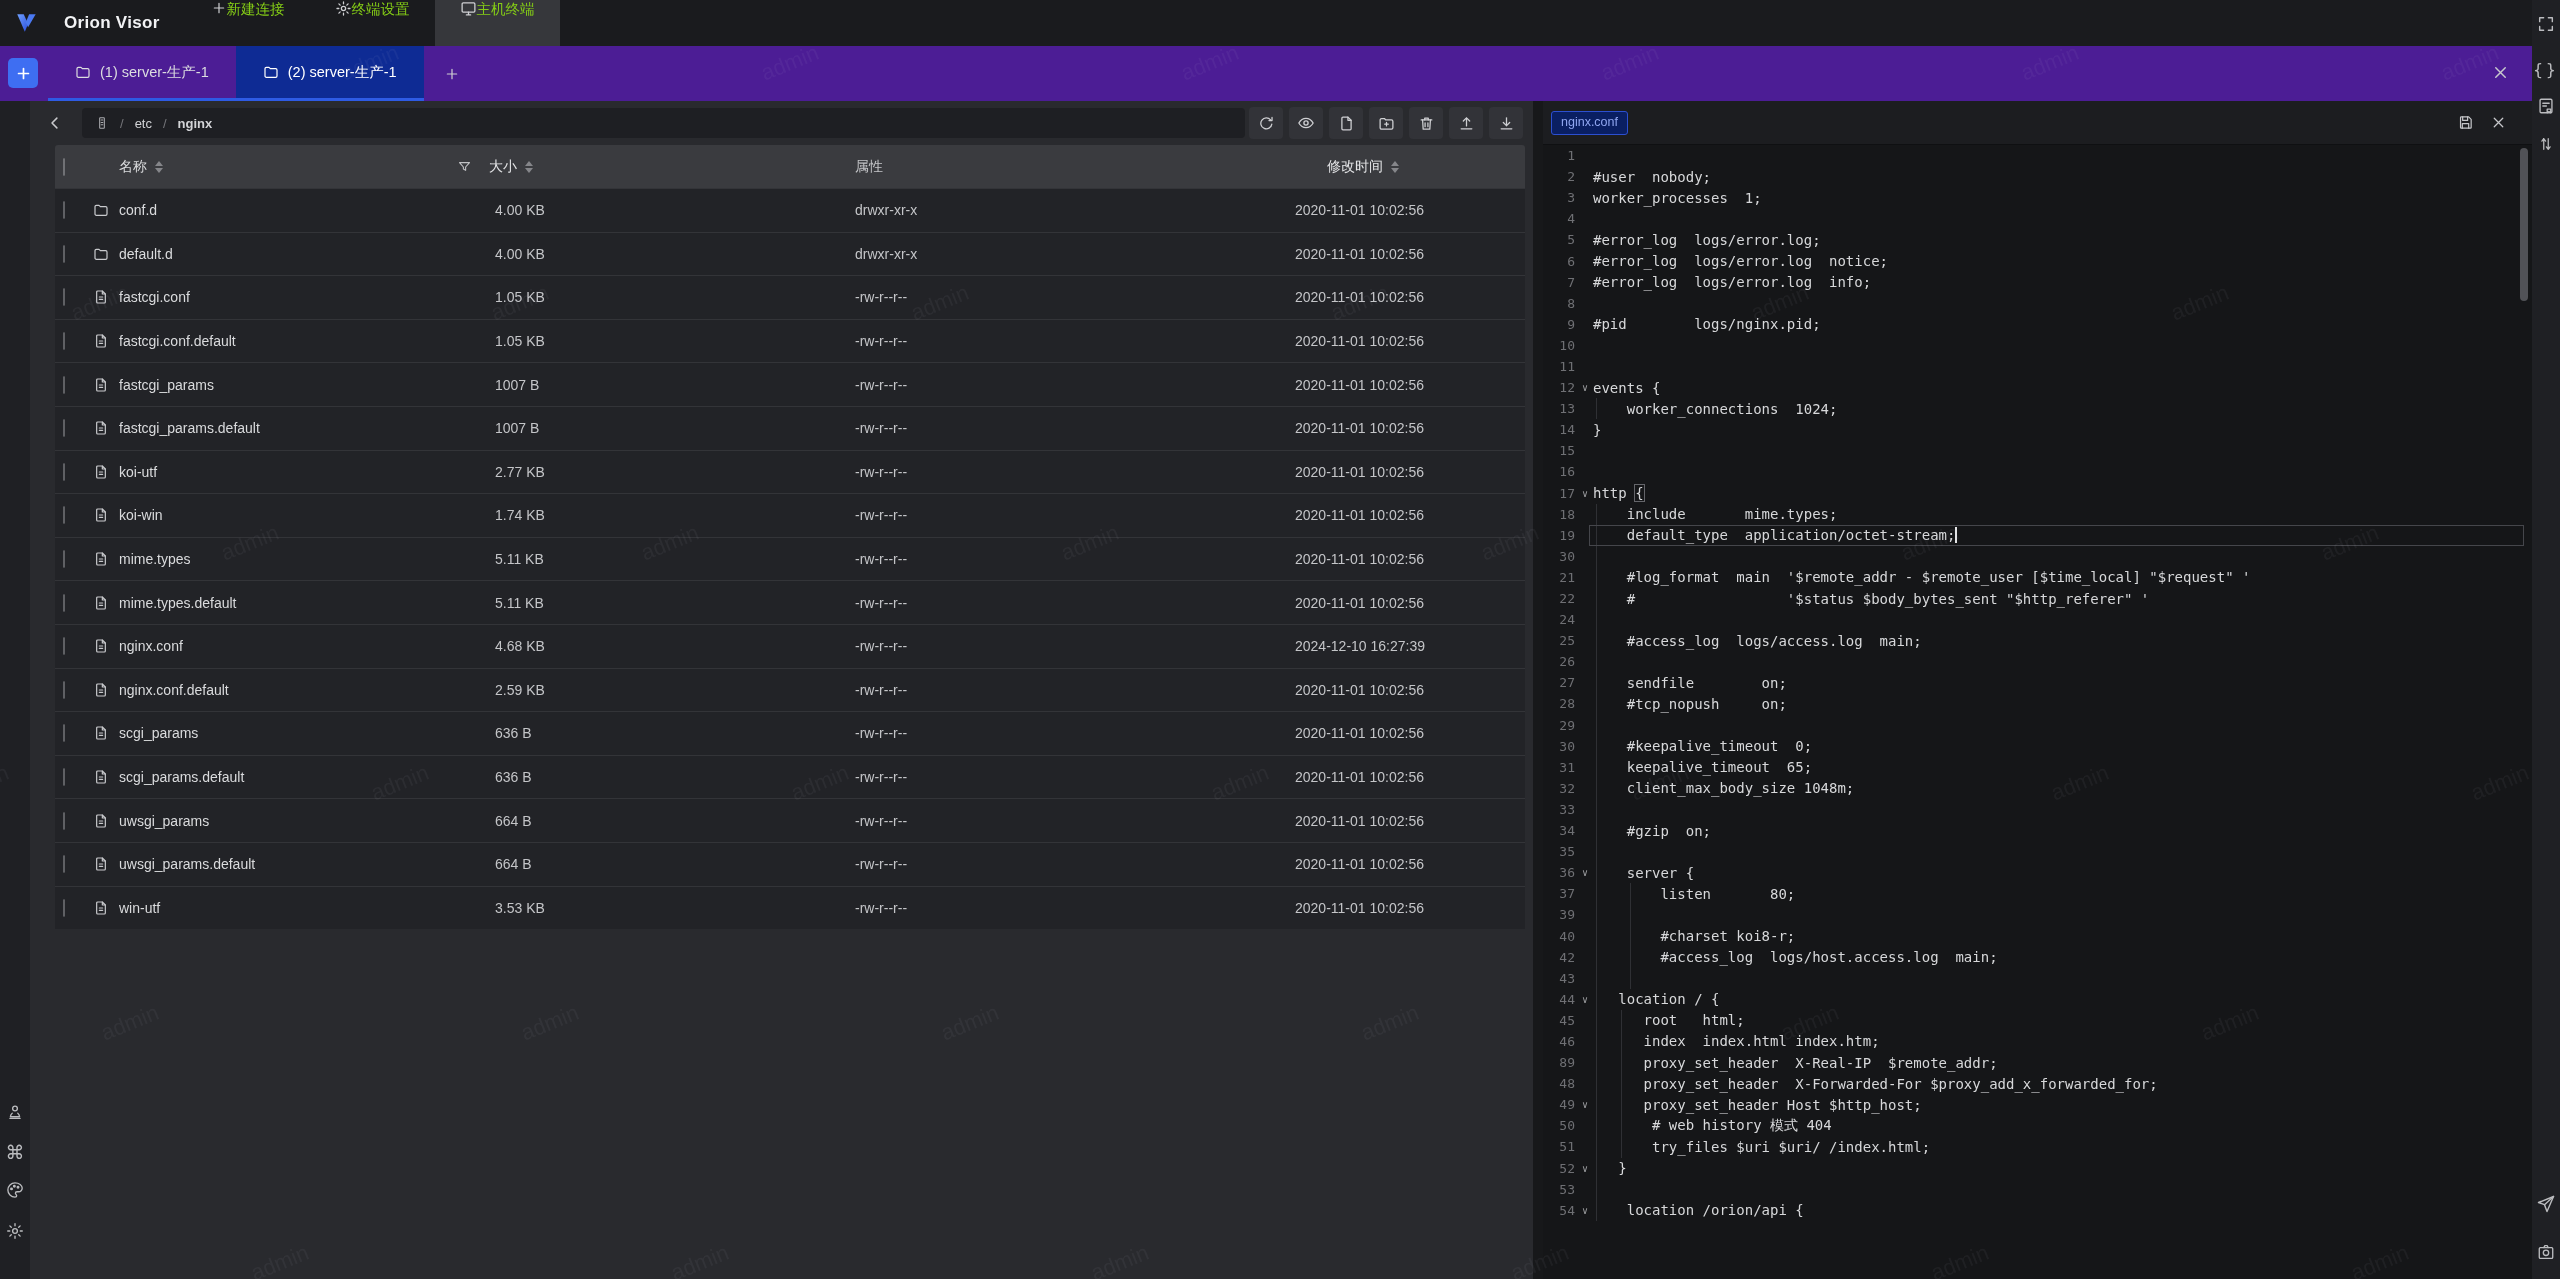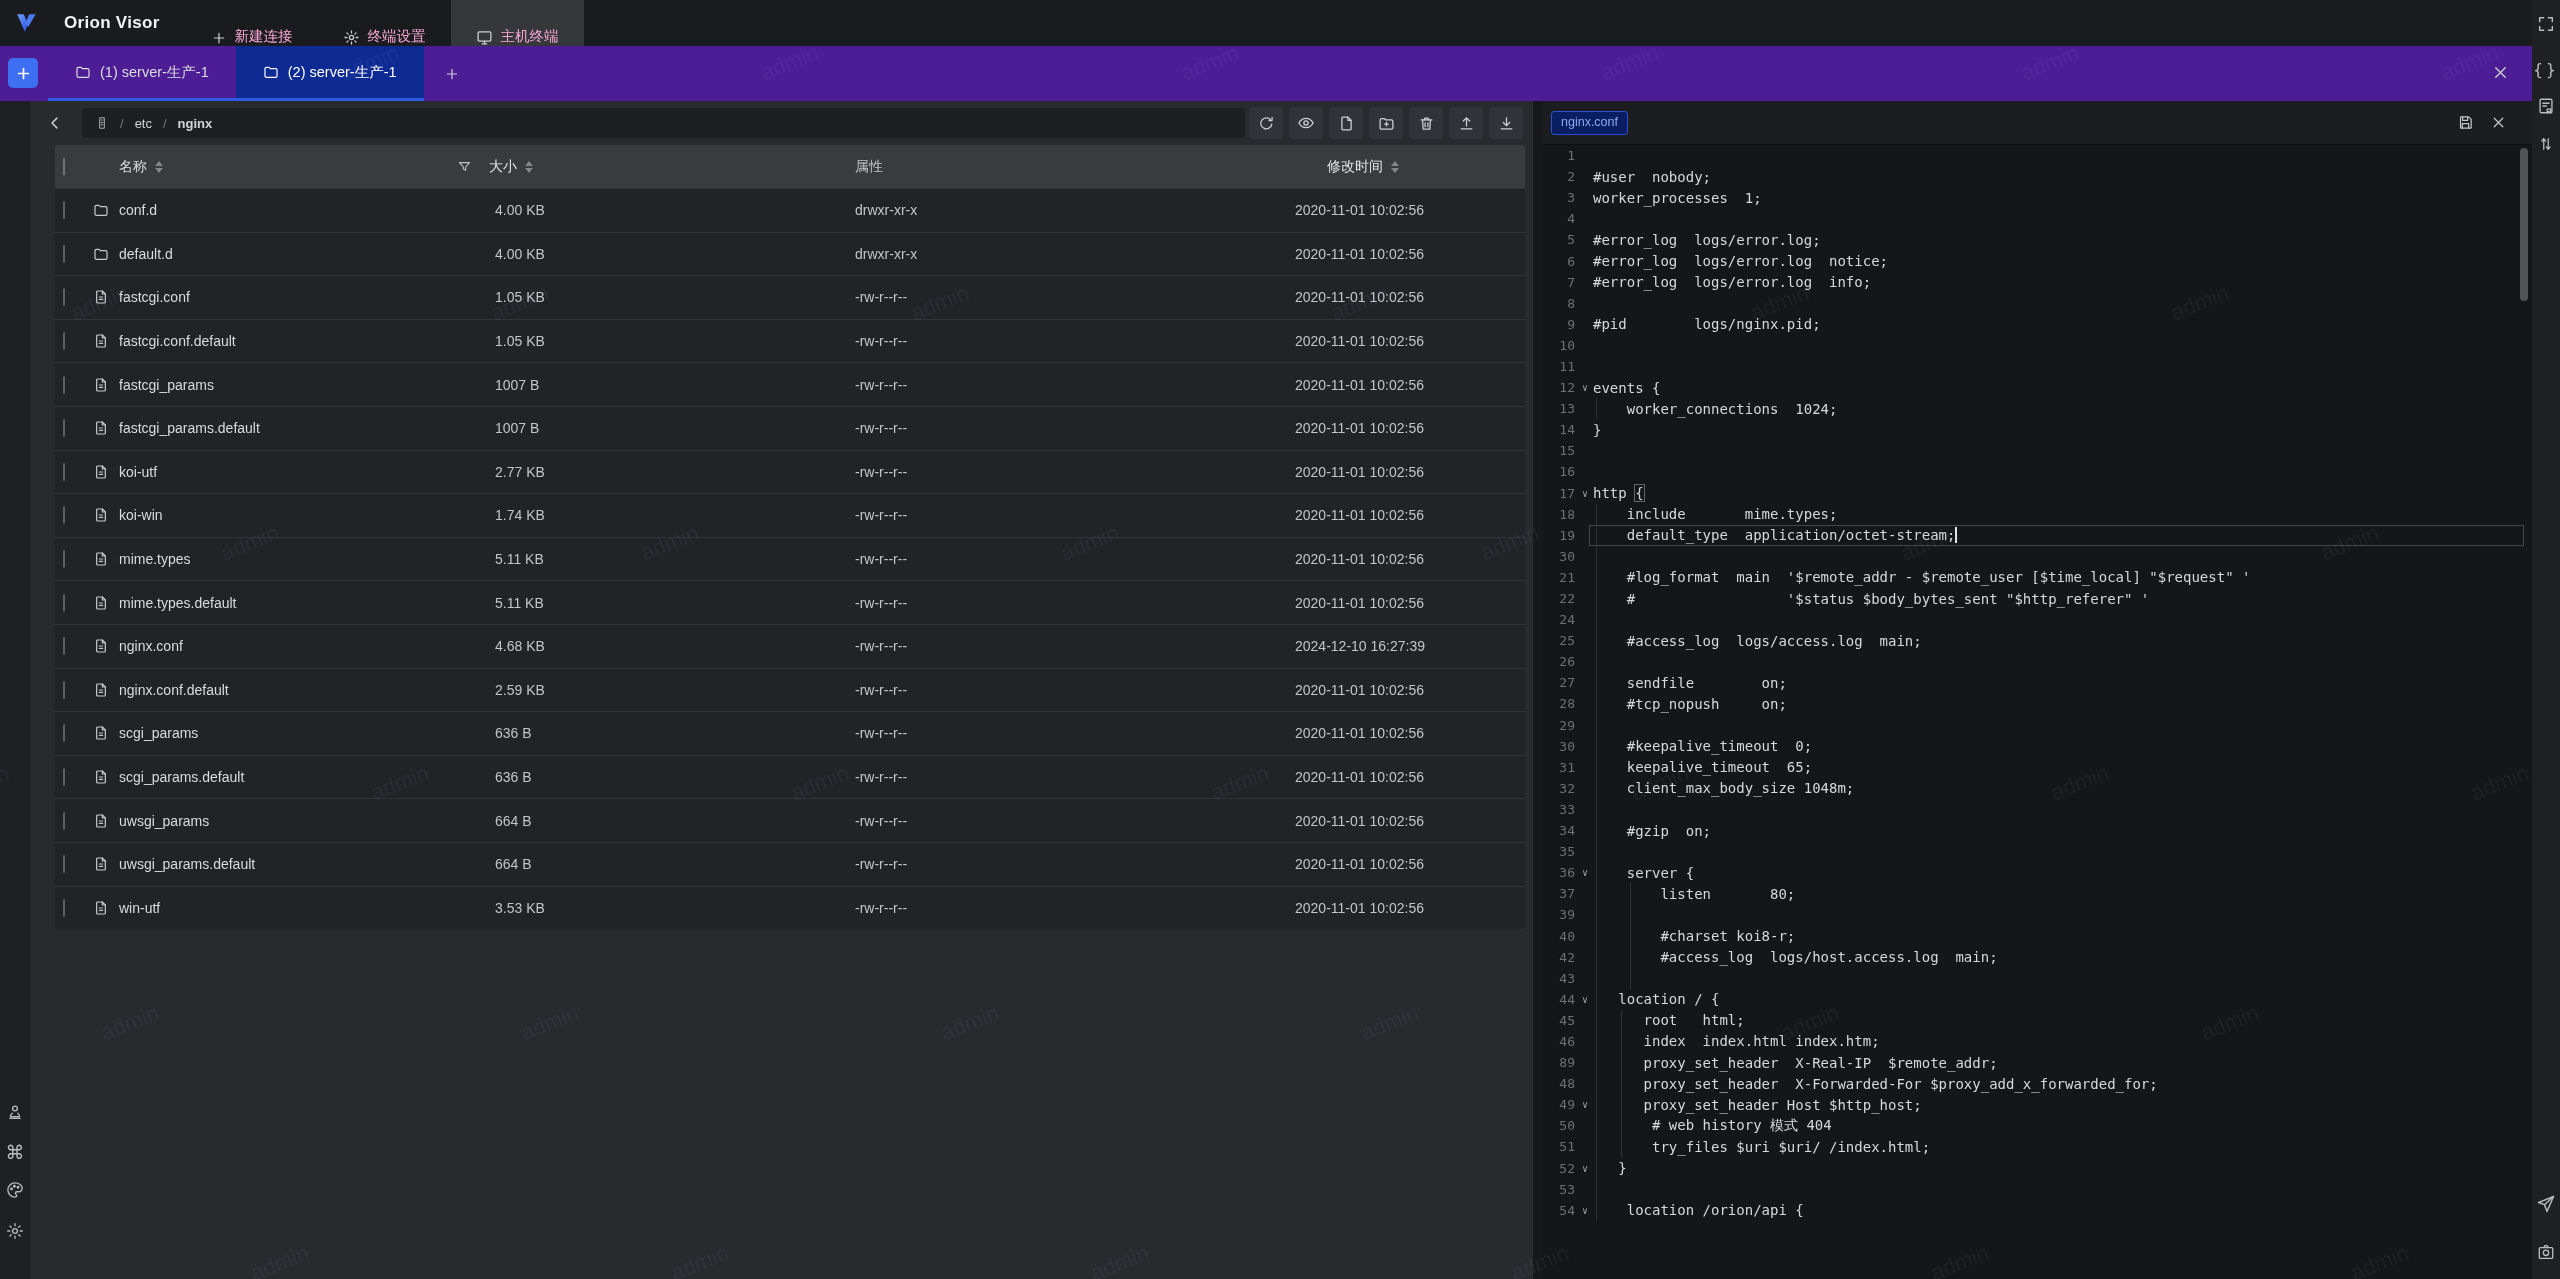--- a/index.html
+++ b/index.html
@@ -7,22 +7,22 @@
     font-family:"Liberation Sans","DejaVu Sans",sans-serif;color:#e6e7e9}
   svg{display:block}
   .ico{display:flex;align-items:center;justify-content:center;color:inherit}
 
   
   #topbar{position:absolute;left:0;top:0;width:2532px;height:46px;background:#1a1b1e;
     display:flex;align-items:center;z-index:5}
   .brand{display:flex;align-items:center;gap:24px;padding:0 26px 0 14px}
   .brand-name{font-size:17px;font-weight:bold;letter-spacing:.3px;color:#f2f3f5}
   #topbar-menu{display:flex;height:46px}
-  .menu-item{display:flex;align-items:flex-end;gap:8px;height:46px;padding:0 25px;
-    font-size:14.5px;color:#f9a8d4;cursor:default}
+  .menu-item{display:flex;align-items:flex-start;gap:0;height:46px;padding:0 25px;
+    font-size:14.5px;color:#84cc16;cursor:default}
   .menu-item.active{background:#36373b}
   .menu-item .ico{color:#cfd0d3}
 
   
   #tabrow{position:absolute;left:0;top:46px;width:2532px;height:55px;background:#4c1d95;z-index:4}
   .newtab-primary{position:absolute;left:8px;top:12px;width:30px;height:30px;background:#3e6ef2;
     border-radius:5px;color:#fff;display:flex;align-items:center;justify-content:center}
   #tabs{position:absolute;left:48px;top:0;height:55px;display:flex}
   .tab{display:flex;align-items:center;gap:9px;padding:0 27px;font-size:14.5px;
     border-bottom:3px solid #2e5be4;color:#dcdde0;height:55px}

